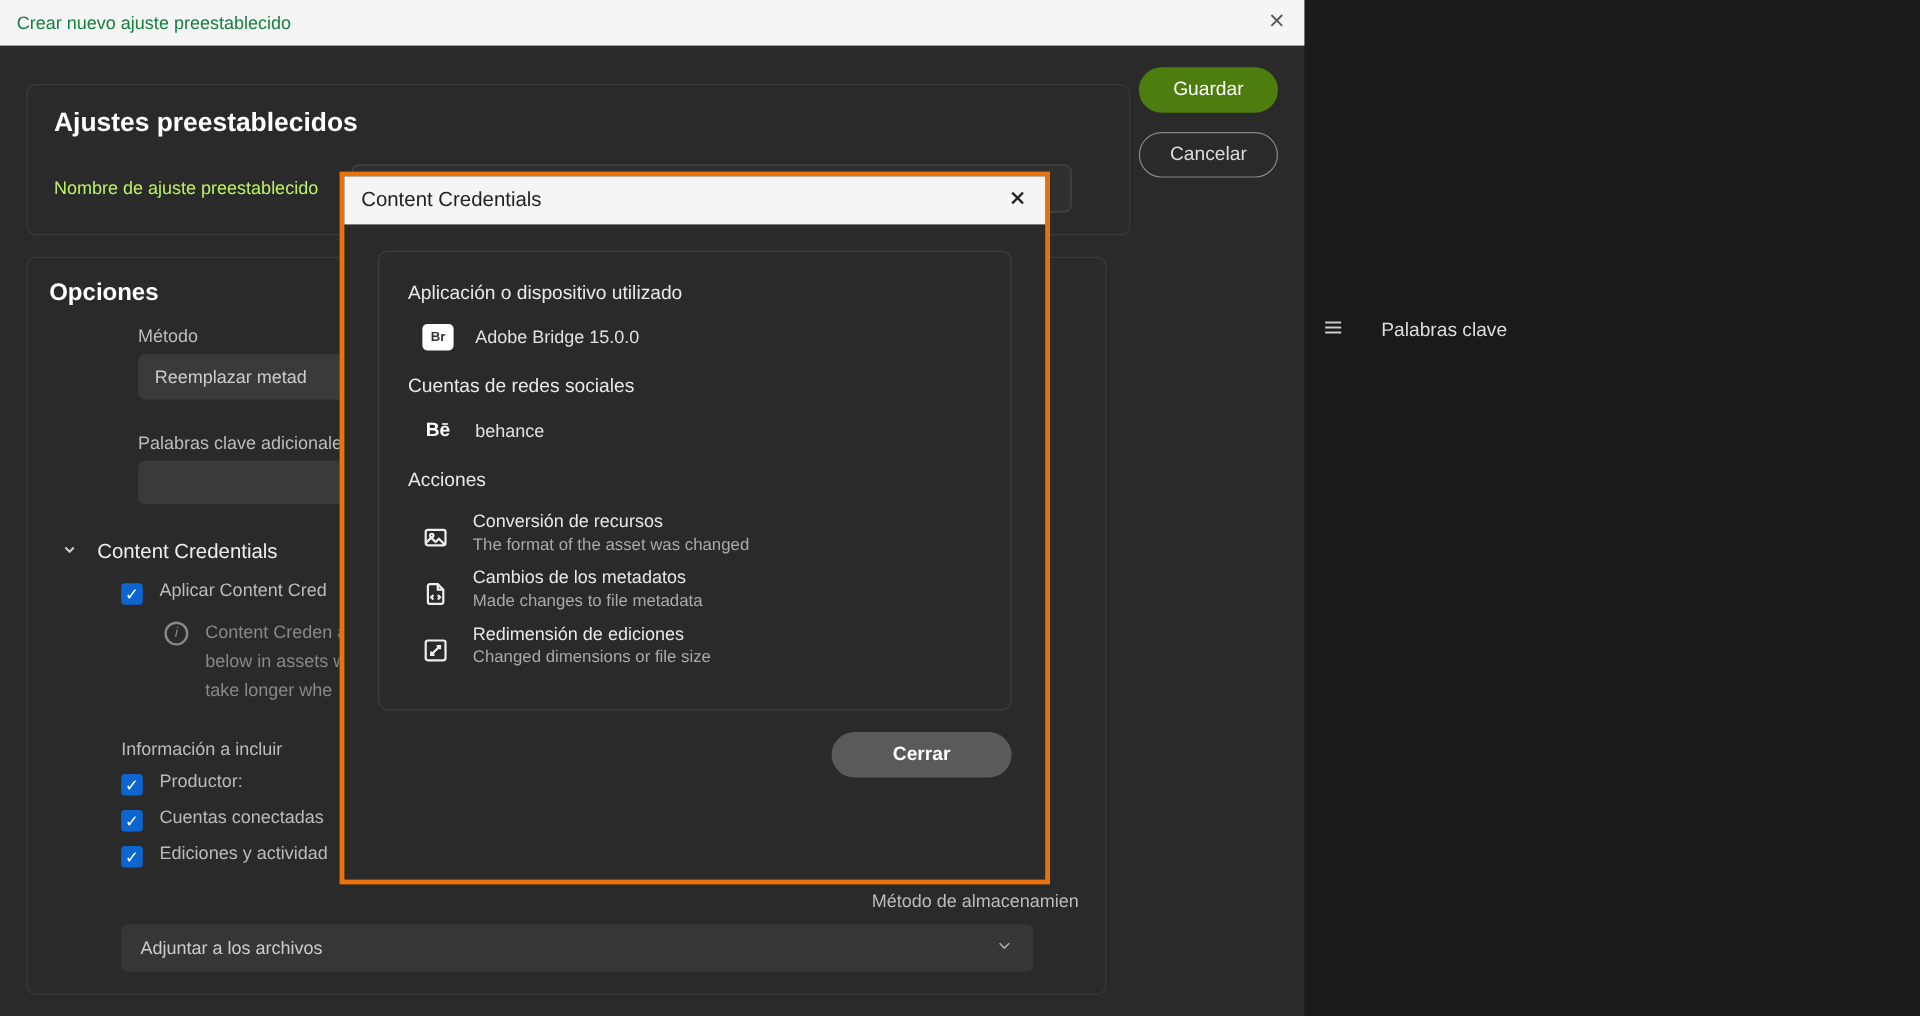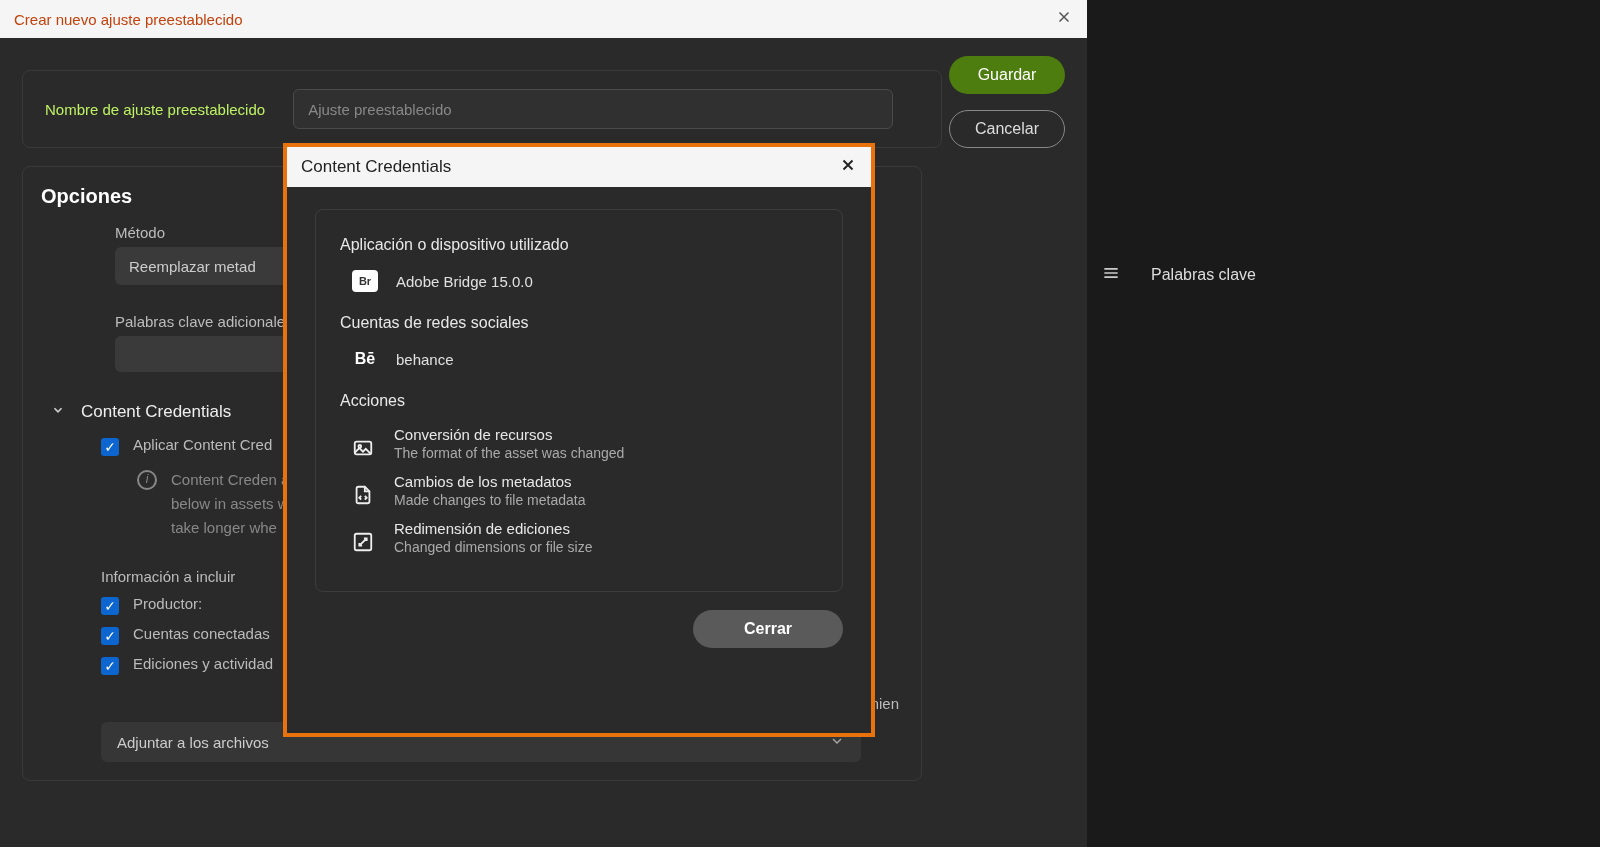--- a/index.html
+++ b/index.html
@@ -1,21 +1,21 @@
 <!DOCTYPE html>
 <html><head>
 <meta charset="utf-8">
 <style>
   * { box-sizing: border-box; margin: 0; padding: 0; font-family: -apple-system, "Segoe UI", Arial, sans-serif; }
   body { width: 1600px; height: 847px; background: #1a1a1a; overflow: hidden; position: relative; }
 
   
   .outer-dialog { position: absolute; left: 0; top: 0; width: 1087px; height: 847px; background: #2a2a2a; }
   .outer-titlebar { background: #f5f5f5; height: 38px; display: flex; align-items: center; padding: 0 14px; }
-  .outer-title { color: #c2410c; font-size: 15px; }
+  .outer-title { color: #15803d; font-size: 15px; }
   .outer-close { margin-left: auto; color: #555; font-size: 22px; cursor: pointer; line-height: 1; }
 
   .outer-body { padding: 14px 22px; color: #cfcfcf; position: relative; }
 
   .section-title { color: #fff; font-size: 22px; font-weight: 600; margin-bottom: 12px; }
   .preset-row { display: flex; align-items: center; gap: 28px; }
   .preset-label { color: #bef264; font-size: 15px; }
   .preset-input { flex: 0 0 600px; height: 40px; background: #303030; border: 1px solid #4a4a4a; border-radius: 6px; padding: 0 14px; color: #aaa; font-size: 15px; }
   .preset-input::placeholder { color: #888; }
 
@@ -87,20 +87,21 @@
     <span class="outer-close">
       <svg viewBox="0 0 24 24" width="18" height="18" stroke="currentColor" stroke-width="2" fill="none">
           <path d="M6 6 L18 18 M18 6 L6 18"></path>
         </svg>
     </span>
   </div>
 
   <div class="outer-body">
     <div class="top-row">
       <div class="panel panel-preset">
+        <div class="section-title">Ajustes preestablecidos</div>
         <div class="preset-row">
           <span class="preset-label">Nombre de ajuste preestablecido</span>
           <input class="preset-input" placeholder="Ajuste preestablecido" style="">
         </div>
       </div>
       <div class="buttons-col">
         <div class="pill-btn btn-primary">Guardar</div>
         <div class="pill-btn btn-secondary">Cancelar</div>
       </div>
     </div>

